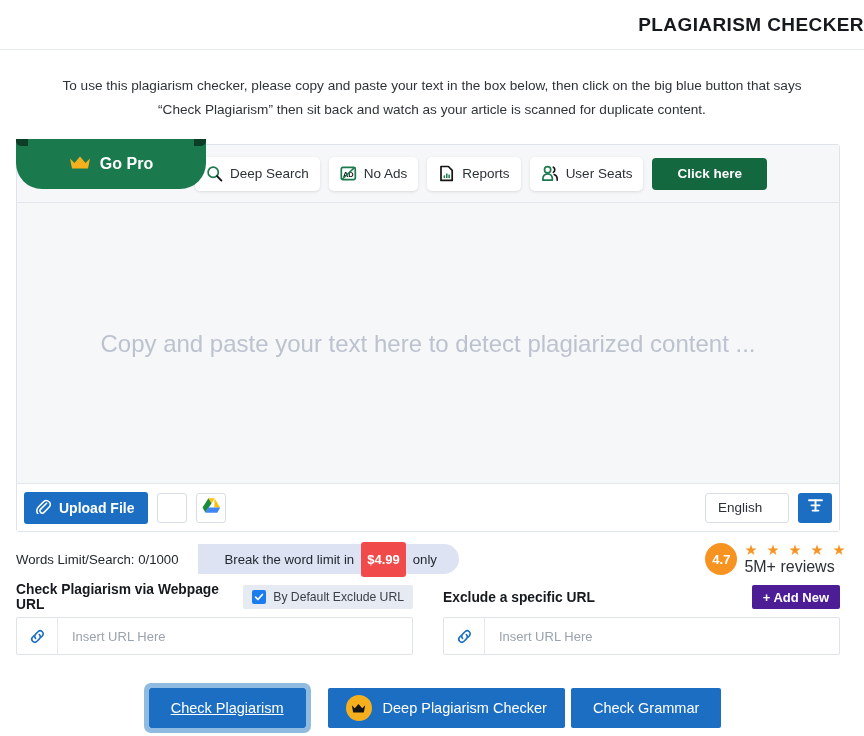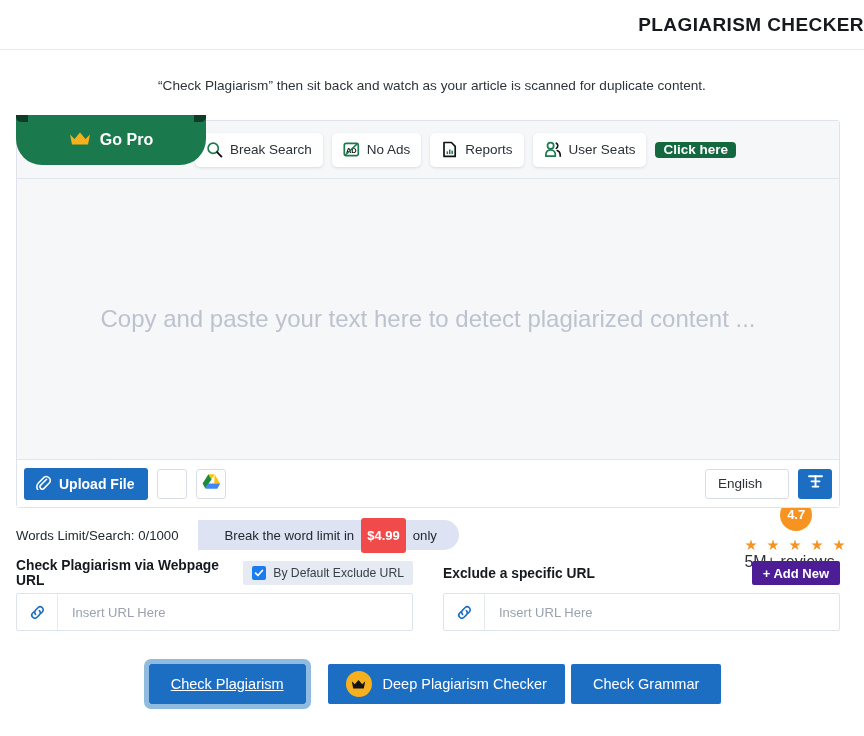--- a/index.html
+++ b/index.html
@@ -94,22 +94,22 @@
     display: flex; align-items: center; gap: 7px;
     font-size: 13.5px;
     color: #2c3138;
     white-space: nowrap;
   }
   .chip svg { display: block; flex: none; }
 
   .click-here {
     background: #13683f;
     color: #fff;
-    height: 16px;
-    padding: 0 8px;
+    height: 32px;
+    padding: 0 25px;
     border-radius: 4px;
     display: flex; align-items: center;
     font-size: 13.5px;
     font-weight: 700;
     white-space: nowrap;
   }
 
   
   .editor {
     height: 280px;
@@ -197,21 +197,21 @@
   .price-badge {
     background: #f04a4a;
     color: #fff;
     font-weight: 700;
     font-size: 13px;
     border-radius: 3px;
     padding: 10px 6px;
   }
   .rating {
     margin-left: auto;
-    display: flex; align-items: center; gap: 7px; flex-direction: column;
+    display: flex; align-items: center; gap: 7px;
   }
   .rating-circle {
     width: 32px; height: 32px;
     border-radius: 50%;
     background: #f79421;
     color: #fff;
     font-size: 13px;
     font-weight: 700;
     display: flex; align-items: center; justify-content: center;
   }
@@ -314,20 +314,21 @@
   }
 </style>
 </head>
 <body>
 
 <div class="header">
   <div class="header-title">PLAGIARISM CHECKER</div>
 </div>
 
 <div class="intro">
+  <div>To use this plagiarism checker, please copy and paste your text in the box below, then click on the big blue button that says</div>
   <div>“Check Plagiarism” then sit back and watch as your article is scanned for duplicate content.</div>
 </div>
 
 <div class="panel">
 
   <div class="pro-bar">
 
     <div class="ribbon">
       <span class="crown">
         <svg width="22" height="15" viewBox="0 0 22 15">
@@ -337,21 +338,21 @@
       <span>Go Pro</span>
     </div>
 
     <div class="chip">
       <span>
         <svg width="17" height="17" viewBox="0 0 17 17">
           <circle cx="7.2" cy="7.2" r="5.1" fill="none" stroke="#1c7a4e" stroke-width="1.7"></circle>
           <line x1="11.1" y1="11.1" x2="15.4" y2="15.6" stroke="#141414" stroke-width="1.9" stroke-linecap="round"></line>
         </svg>
       </span>
-      <span>Break Search</span>
+      <span>Deep Search</span>
     </div>
 
     <div class="chip">
       <span>
         <svg width="17" height="17" viewBox="0 0 17 17">
           <rect x="1.3" y="2.3" width="14" height="12.4" rx="1.6" fill="none" stroke="#1c7a4e" stroke-width="1.7"></rect>
           <text x="8.3" y="11.6" font-size="7.4" font-weight="bold" fill="#141414" text-anchor="middle" font-family="Liberation Sans, sans-serif">AD</text>
           <line x1="2.2" y1="14.3" x2="14.4" y2="2.6" stroke="#1c7a4e" stroke-width="1.5"></line>
         </svg>
       </span>

